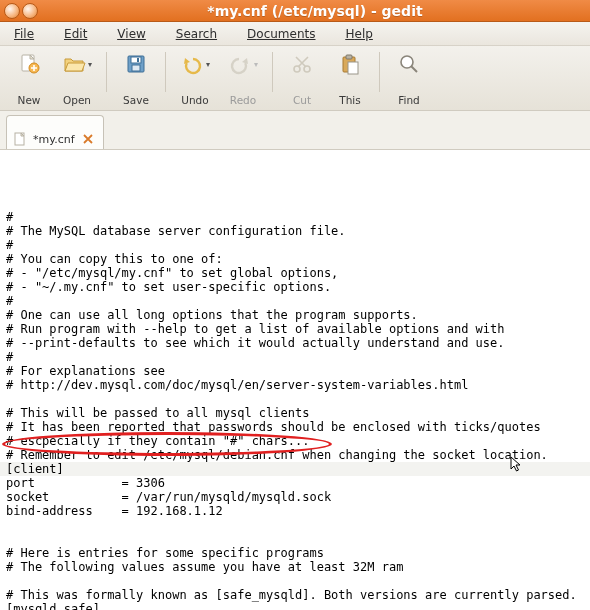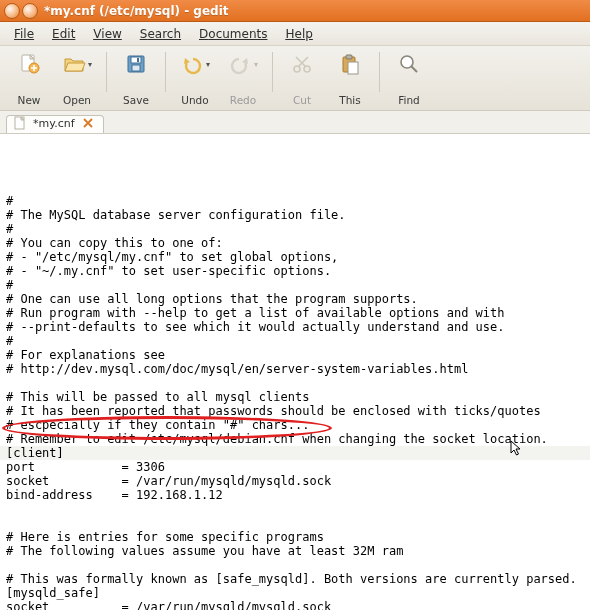--- a/index.html
+++ b/index.html
@@ -22,28 +22,28 @@
     color: #fff;
     font-weight: bold;
     border-bottom: 1px solid #b85a18;
   }
   .titlebar .wincontrols { display: flex; gap: 2px; margin-right: 6px; }
   .titlebar .winbtn {
     width: 16px; height: 16px; border-radius: 8px;
     background: radial-gradient(circle at 5px 5px, #fff6ef, #f6b27a 60%, #d47a2f);
     border: 1px solid #b85a18;
   }
-  .titlebar .title { flex: 1; text-align: left; font-size: 12px; text-shadow: 0 1px 0 rgba(0,0,0,.2); white-space: nowrap; overflow: hidden; }
+  .titlebar .title { flex: 1; text-align: center; font-size: 14px; text-shadow: 0 1px 0 rgba(0,0,0,.2); white-space: nowrap; overflow: hidden; }
   .menubar {
     background: linear-gradient(#f5f3ef, #eae6de);
     height: 24px;
     display: flex;
     align-items: center;
     padding: 0 6px;
-    gap: 2px;
+    gap: 14px;
     border-bottom: 1px solid #d7d2c8;
   }
   .menubar .menu { padding: 2px 8px; border-radius: 3px; cursor: default; }
   .menubar .u { text-decoration: underline; }
   .toolbar {
     background: linear-gradient(#f3f1ec, #e6e2d8);
     padding: 4px 6px 2px 6px;
     display: flex;
     align-items: flex-start;
     gap: 2px;
@@ -69,21 +69,21 @@
     padding: 4px 6px 0 6px;
     display: flex;
     gap: 2px;
     border-bottom: 1px solid #d0cbc0;
   }
   .tab {
     background: #fdfdfb;
     border: 1px solid #c7c2b7;
     border-bottom: none;
     border-radius: 4px 4px 0 0;
-    padding: 0 8px 3px 6px;
+    padding: 16px 8px 3px 6px;
     display: flex; align-items: center; gap: 6px;
     font-size: 11px;
   }
   .tab .doc-ico {
     width: 14px; height: 14px;
   }
   .tab .close {
     width: 14px; height: 14px; color: #c56a2a;
     display:flex; align-items:center; justify-content:center;
     font-weight:bold; font-size:12px;

